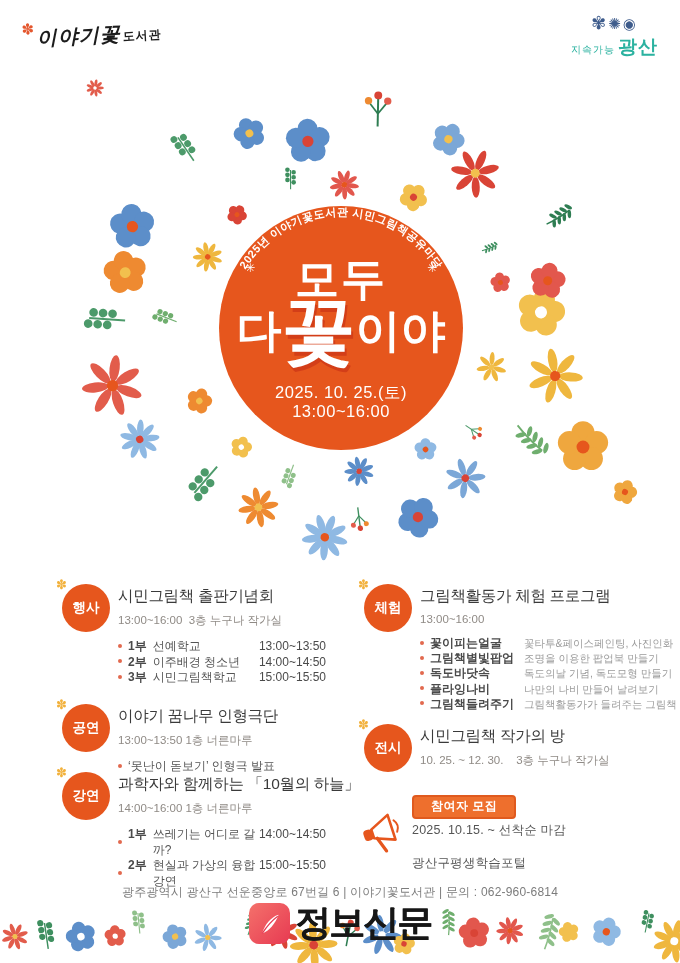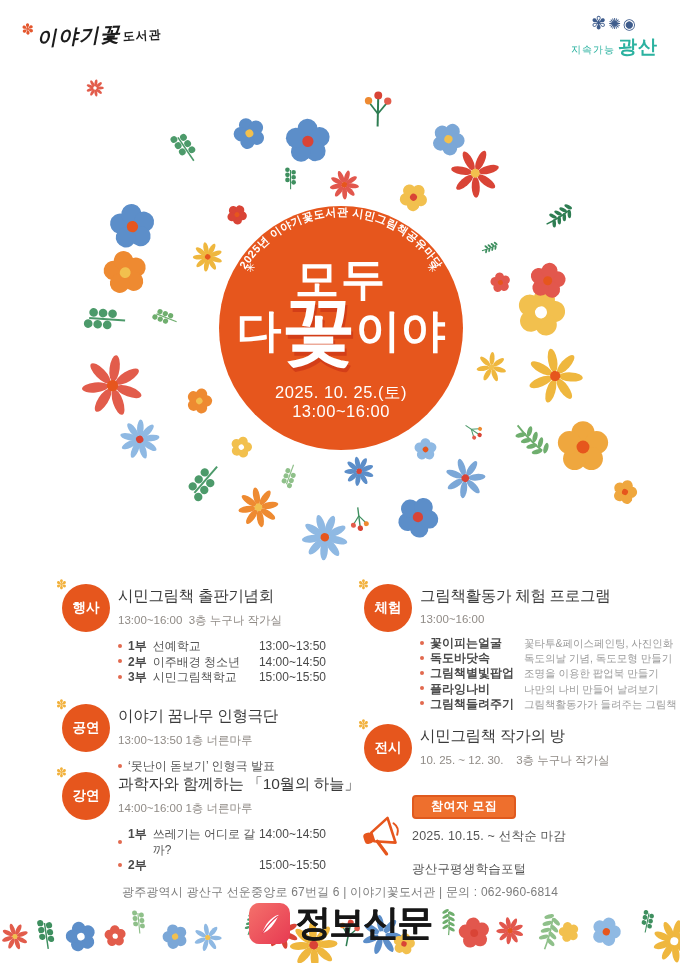--- a/index.html
+++ b/index.html
@@ -58,21 +58,21 @@
   .row .tt{margin-left:auto;color:#4a4a4a;white-space:nowrap}
   .row2{display:flex;align-items:baseline;font-size:12px;line-height:15.2px}
   .row2 .nm2{min-width:94px;font-weight:700;color:#4a4a4a;white-space:nowrap}
   .row2 .desc{font-size:10.5px;color:#9b9b9b;white-space:nowrap}
 
   
   .recruit{position:absolute;left:360px;top:795px;display:flex;gap:8px}
   .mega{flex:0 0 44px}
   .rec-label{display:inline-block;background:var(--accent-soft);border:2px solid #E05A1E;border-radius:4px;
              color:#fff;font-size:12px;font-weight:800;padding:1px 17px 2px;letter-spacing:.5px}
-  .rec-line{font-size:12.5px;color:#555;margin-top:9px;letter-spacing:.2px}
+  .rec-line{font-size:12.5px;color:#555;margin-top:3px;letter-spacing:.2px}
 
   
   .address{position:absolute;left:0;right:0;top:884px;text-align:center;font-size:12px;color:#7c7c7c;letter-spacing:.2px}
   .wm{position:absolute;left:249px;top:903px;display:flex;align-items:flex-start;gap:5px;z-index:3}
   .wm-icon{width:41px;height:41px;border-radius:10px;background:linear-gradient(135deg,var(--wm-red1),var(--wm-red2));
            display:flex;align-items:center;justify-content:center}
   .wm-text{font-size:36px;font-weight:900;color:#161616;letter-spacing:-2px;line-height:40px;
            text-shadow:.6px 0 #161616}
 </style>
 </head>
@@ -545,20 +545,21 @@
       <div class="rows">
         <div class="row">
             <span class="dot"></span>
             <b>1부</b>
             <span class="nm">쓰레기는 어디로 갈까?</span>
             <span class="tt">14:00~14:50</span>
           </div>
         <div class="row">
             <span class="dot"></span>
             <b>2부</b>
+            <span class="nm">현실과 가상의 융합 강연</span>
             <span class="tt">15:00~15:50</span>
           </div>
       </div>
     </div>
   </div>
 
   <div class="sec" style="left:364px;top:584px">
     <div class="badge">
       <span class="badge-deco">✽</span>
       <span>체험</span>
@@ -567,27 +568,27 @@
       <div class="sec-title">그림책활동가 체험 프로그램</div>
       <div class="sec-sub">13:00~16:00</div>
       <div class="rows">
         <div class="row2">
             <span class="dot"></span>
             <span class="nm2">꽃이피는얼굴</span>
             <span class="desc">꽃타투&amp;페이스페인팅, 사진인화</span>
           </div>
         <div class="row2">
             <span class="dot"></span>
+            <span class="nm2">그림책별빛팝업</span>
+            <span class="desc">조명을 이용한 팝업북 만들기</span>
+          </div>
+        <div class="row2">
+            <span class="dot"></span>
             <span class="nm2">독도바닷속</span>
             <span class="desc">독도의날 기념, 독도모형 만들기</span>
-          </div>
-        <div class="row2">
-            <span class="dot"></span>
-            <span class="nm2">그림책별빛팝업</span>
-            <span class="desc">조명을 이용한 팝업북 만들기</span>
           </div>
         <div class="row2">
             <span class="dot"></span>
             <span class="nm2">플라잉나비</span>
             <span class="desc">나만의 나비 만들어 날려보기</span>
           </div>
         <div class="row2">
             <span class="dot"></span>
             <span class="nm2">그림책들려주기</span>
             <span class="desc">그림책활동가가 들려주는 그림책</span>

